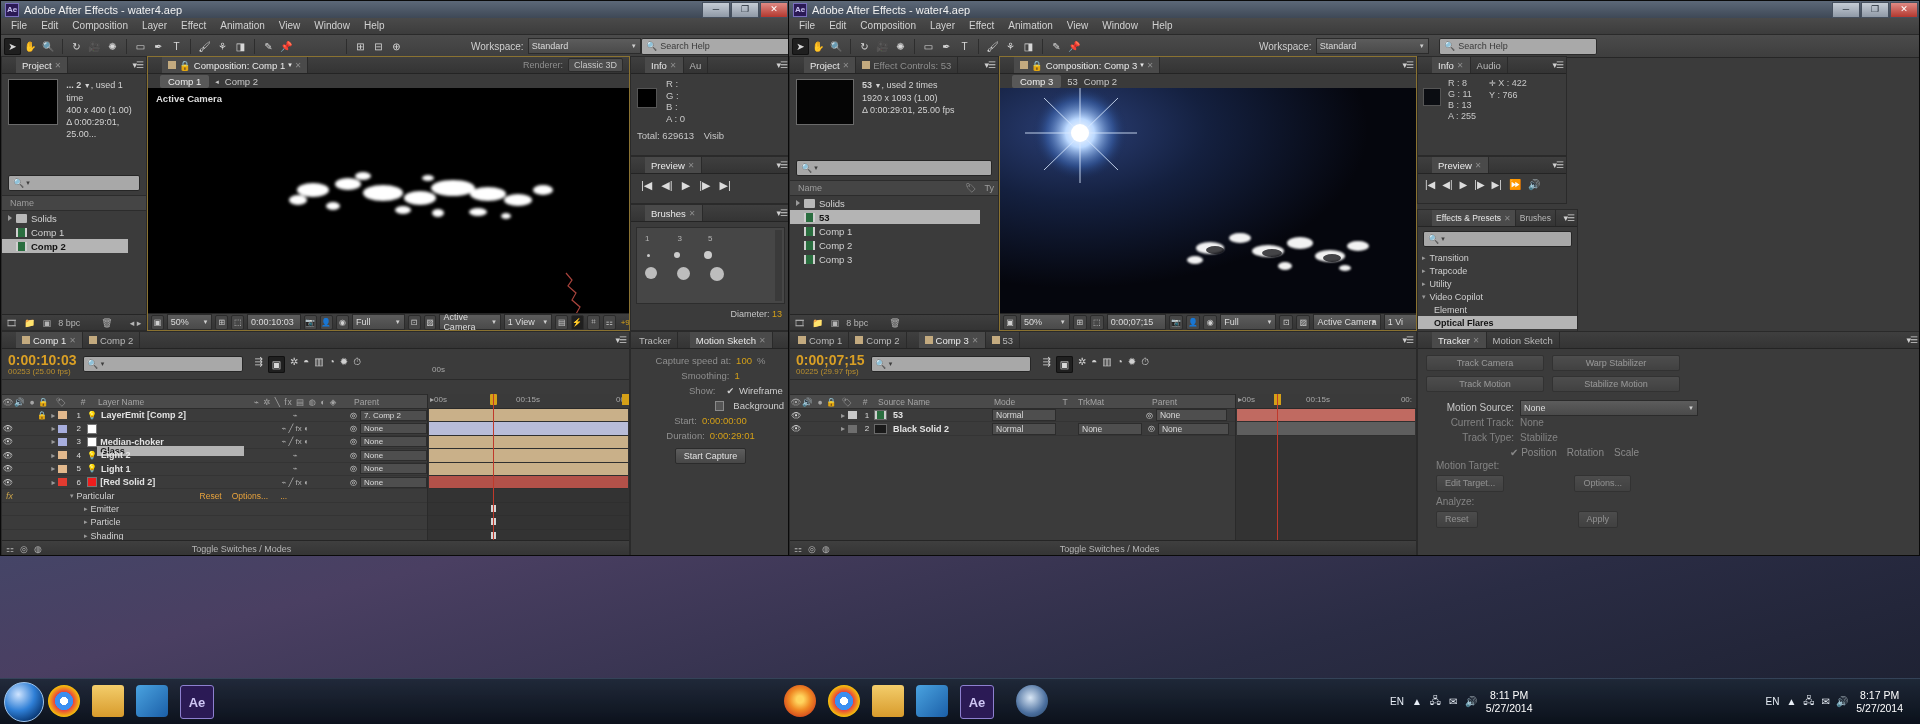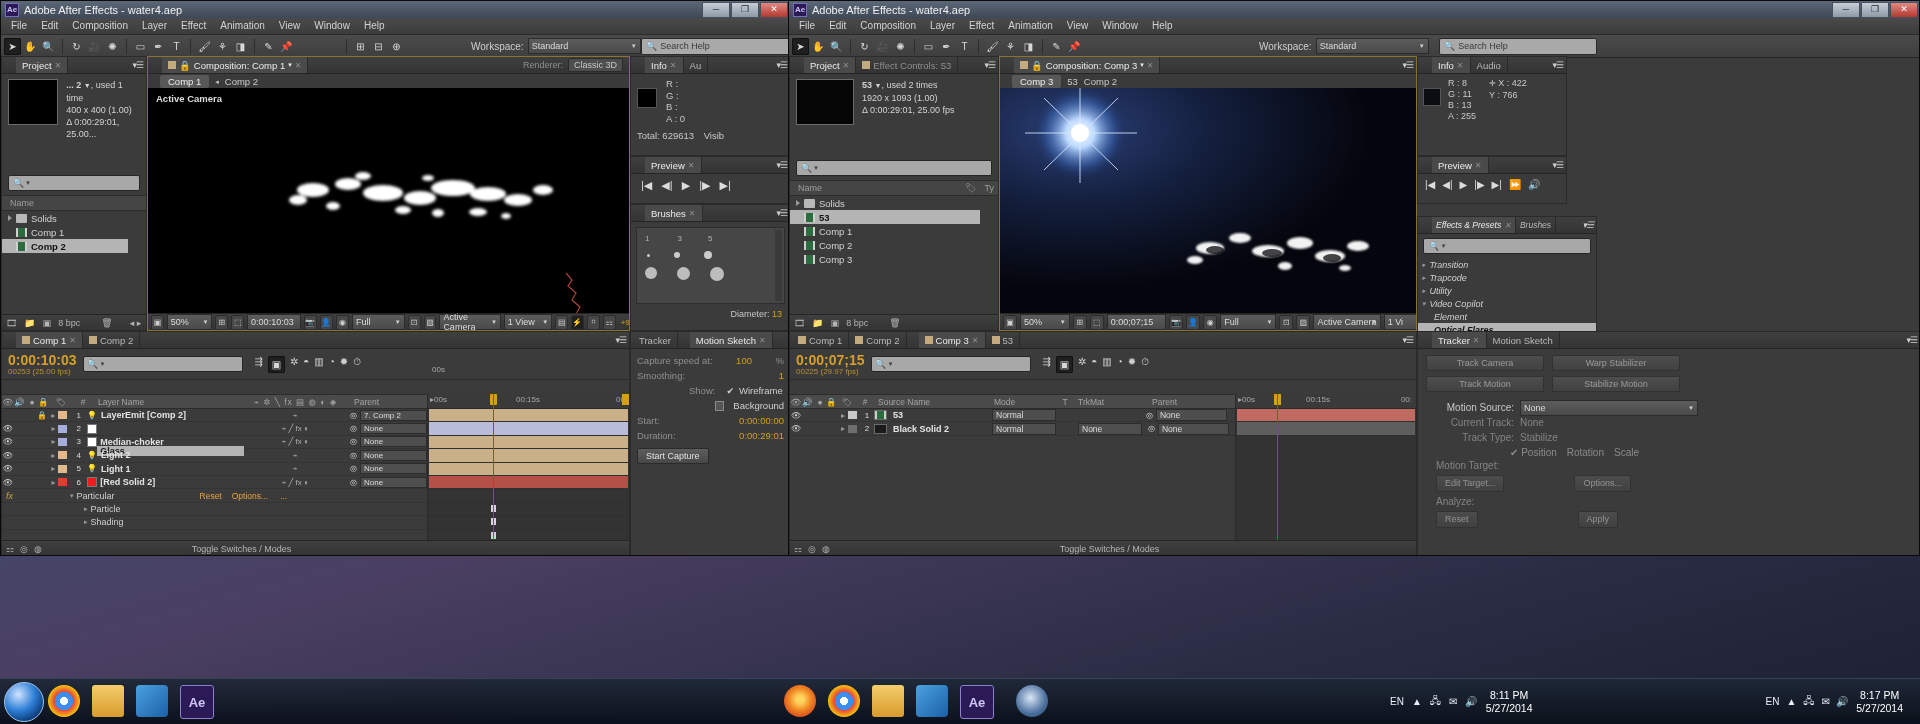--- a/index.html
+++ b/index.html
@@ -77,21 +77,21 @@
   .lrow.sel .lname{background:#b4b4b4;color:#161616;font-weight:bold;}
   .swatch{width:9px;height:8px;}
   .lname{padding:0 3px;font-weight:bold;color:#e4e4e4;}
   .trow{height:12.4px;display:flex;align-items:center;font-size:9px;color:#cfcfcf;border-bottom:1px solid #343434;}
   .tlruler{height:14px;background:#3a3a3a;border-bottom:1px solid #2a2a2a;position:relative;font-size:8px;color:#a9a9a9;}
   .kfbar{height:12.4px;border-bottom:1px solid #2f2f2f;}
   .footer{height:15px;background:linear-gradient(180deg,#3f3f3f,#343434);border-top:1px solid #252525;
     display:flex;align-items:center;font-size:9px;color:#b5b5b5;}
   
   .ms{padding:4px 6px;font-size:9.5px;color:#cfcfcf;}
-  .msrow{display:flex;justify-content:space-between;align-items:center;gap:5px;height:15px;}
+  .msrow{display:flex;justify-content:center;align-items:center;gap:5px;height:15px;}
   .msbtn{background:linear-gradient(180deg,#5d5d5d,#474747);border:1px solid #2b2b2b;border-radius:2px;
     padding:2px 8px;font-size:9px;color:#e2e2e2;}
   
   .taskbar{position:absolute;left:0;bottom:0;width:1920px;height:45px;
     background:linear-gradient(180deg,rgba(30,40,55,.92),rgba(10,16,26,.96));border-top:1px solid rgba(130,160,200,.35);}
   .orb{position:absolute;left:4px;top:3px;width:38px;height:38px;border-radius:50%;
     background:radial-gradient(circle at 35% 30%,#cfe4ff,#2f7fd6 45%,#0d3f7e 75%,#041f42);
     border:1px solid #9fc6ef;}
   .tbicon{position:absolute;top:6px;width:32px;height:32px;border-radius:3px;}
   .tray{position:absolute;right:4px;top:0;height:45px;display:flex;align-items:center;gap:7px;
@@ -523,20 +523,25 @@
             </div>
           <div id="treeL">
               <div class="trow" style="position: relative;">
                 <span style="width: 68px;"></span>
                 <span style="position: absolute; left: 4px; font-style: italic; color: rgb(200, 162, 74);">fx</span>
                 <span style="font-size: 7px; color: rgb(154, 154, 154); margin-right: 3px;">▾</span>
                 <span style="font-size: 9px;">Particular</span>
                 <span class="orange" style="margin-left: 85px; font-size: 8.5px;">Reset</span>
                 <span class="orange" style="margin-left: 10px; font-size: 8.5px;">Options...</span>
                 <span class="orange" style="margin-left: 12px; font-size: 8.5px;">...</span>
+              </div>
+              <div class="trow">
+                <span style="width: 82px;"></span>
+                <span style="font-size: 7px; color: rgb(154, 154, 154); margin-right: 3px;">▸</span>
+                <span style="font-size: 9px;">Emitter</span>
               </div>
               <div class="trow">
                 <span style="width: 82px;"></span>
                 <span style="font-size: 7px; color: rgb(154, 154, 154); margin-right: 3px;">▸</span>
                 <span style="font-size: 9px;">Particle</span>
               </div>
               <div class="trow">
                 <span style="width: 82px;"></span>
                 <span style="font-size: 7px; color: rgb(154, 154, 154); margin-right: 3px;">▸</span>
                 <span style="font-size: 9px;">Shading</span>
@@ -883,21 +888,21 @@
         <span>|◀</span>
         <span>◀|</span>
         <span>▶</span>
         <span>|▶</span>
         <span>▶|</span>
         <span>⏩</span>
         <span>🔊</span>
       </div>
     </div>
 
-    <div class="pnl" style="left:628px;top:215px;width:180px;height:127px;font-style:italic;">
+    <div class="pnl" style="left:628px;top:208px;width:161px;height:127px;">
       <div class="ptab">
         <div class="tab act" style="padding:0 4px;">
           <span style="font-size:8.5px">Effects &amp; Presets</span>
           <span class="x">✕</span>
           </div>
         <div class="tab" style="padding:0 4px;">
           <span style="font-size:8.5px">Brushes</span>
           </div>
         <div class="pmenu">▾☰</div>
       </div>

